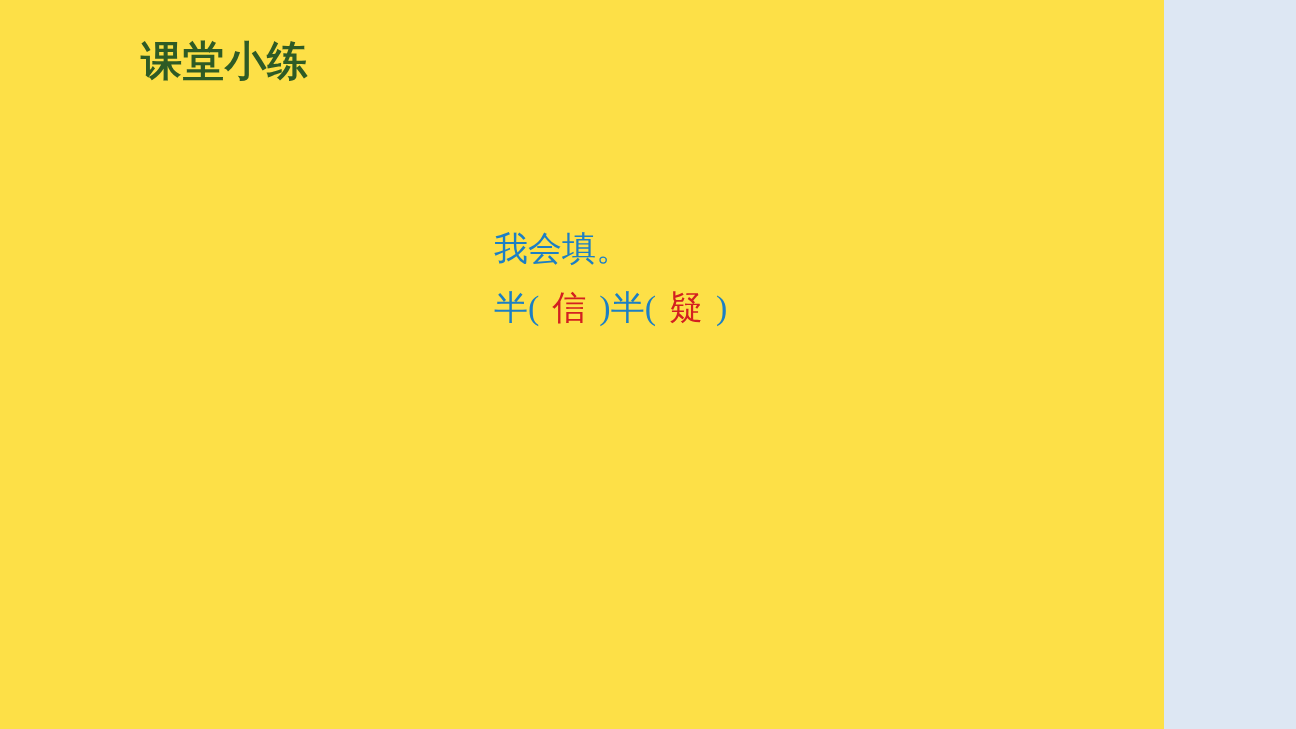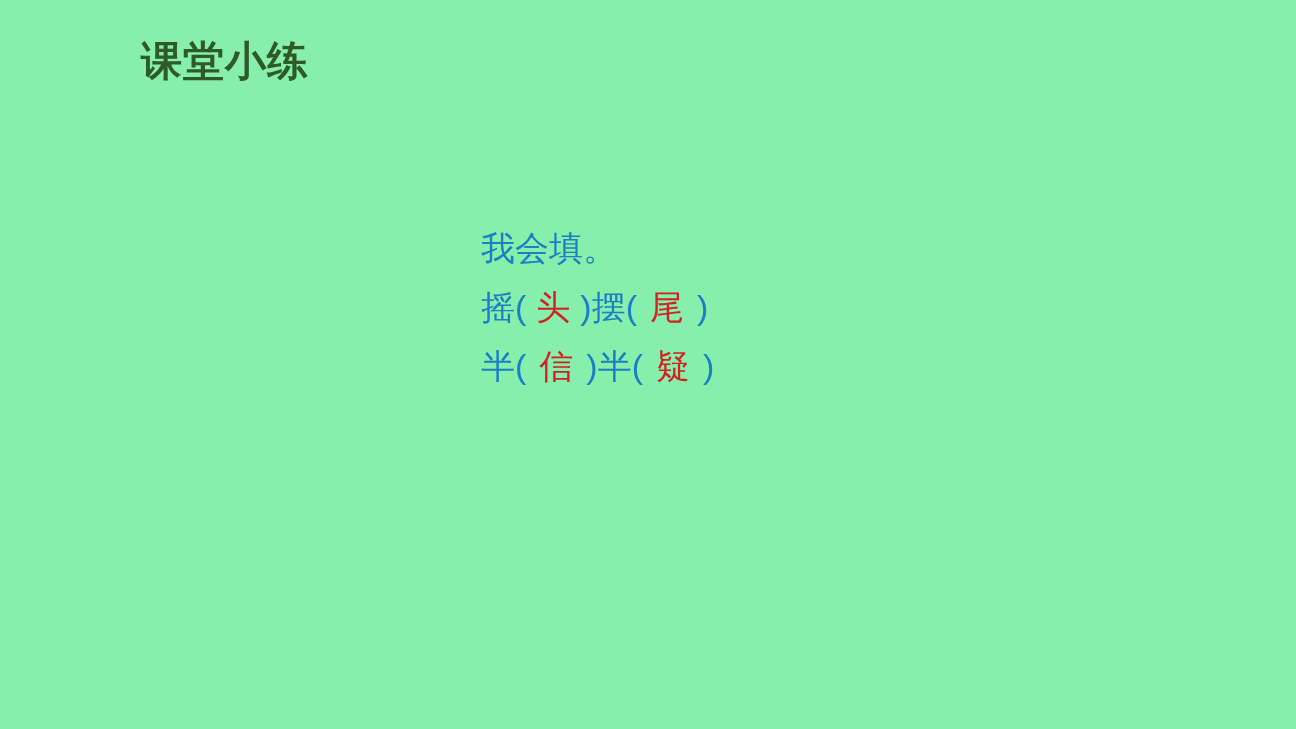--- a/index.html
+++ b/index.html
@@ -11,46 +11,47 @@
     width: 1296px;
     height: 729px;
     overflow: hidden;
     background: #dde7f3;
     font-family: "Liberation Sans", "DejaVu Sans", sans-serif;
     -webkit-font-smoothing: antialiased;
   }
 
   .slide {
     position: relative;
-    width: 1296px;
+    width: 1164px;
     height: 729px;
-    background: #86efac;
+    background: #fde047;
     box-sizing: border-box;
   }
 
   
   .slide-title {
     position: absolute;
     left: 141px;
     top: 37px;
     margin: 0;
     font-size: 41px;
     line-height: 48px;
     font-weight: bold;
     color: #2e5b25;
     letter-spacing: 1px;
     white-space: nowrap;
   }
 
   
   .exercise-block {
     position: absolute;
-    left: 481px;
+    left: 494px;
     top: 219px;
     width: 520px;
+    font-family: Liberation Serif, serif;
   }
 
   .prompt-line {
     font-size: 34px;
     line-height: 59px;
     color: #1c7fc4;
     white-space: nowrap;
     letter-spacing: 0px;
   }
 
@@ -84,23 +85,20 @@
 <body>
 
 <div class="slide">
 
   <h1 class="slide-title">课堂小练</h1>
 
   <div class="exercise-block">
 
     <div class="prompt-line">我会填。</div>
 
-    <div class="idiom-line">
-      <span class="char-blue">摇</span><span class="paren">(</span><span class="answer">头</span><span class="paren">)</span><span class="char-blue">摆</span><span class="paren">(</span><span class="answer-wide">尾</span><span class="paren">)</span>
-    </div>
 
     <div class="idiom-line">
       <span class="char-blue">半</span><span class="paren">(</span><span class="answer-wide">信</span><span class="paren">)</span><span class="char-blue">半</span><span class="paren">(</span><span class="answer-wide">疑</span><span class="paren">)</span>
     </div>
 
 
   </div>
 
 </div>
 

